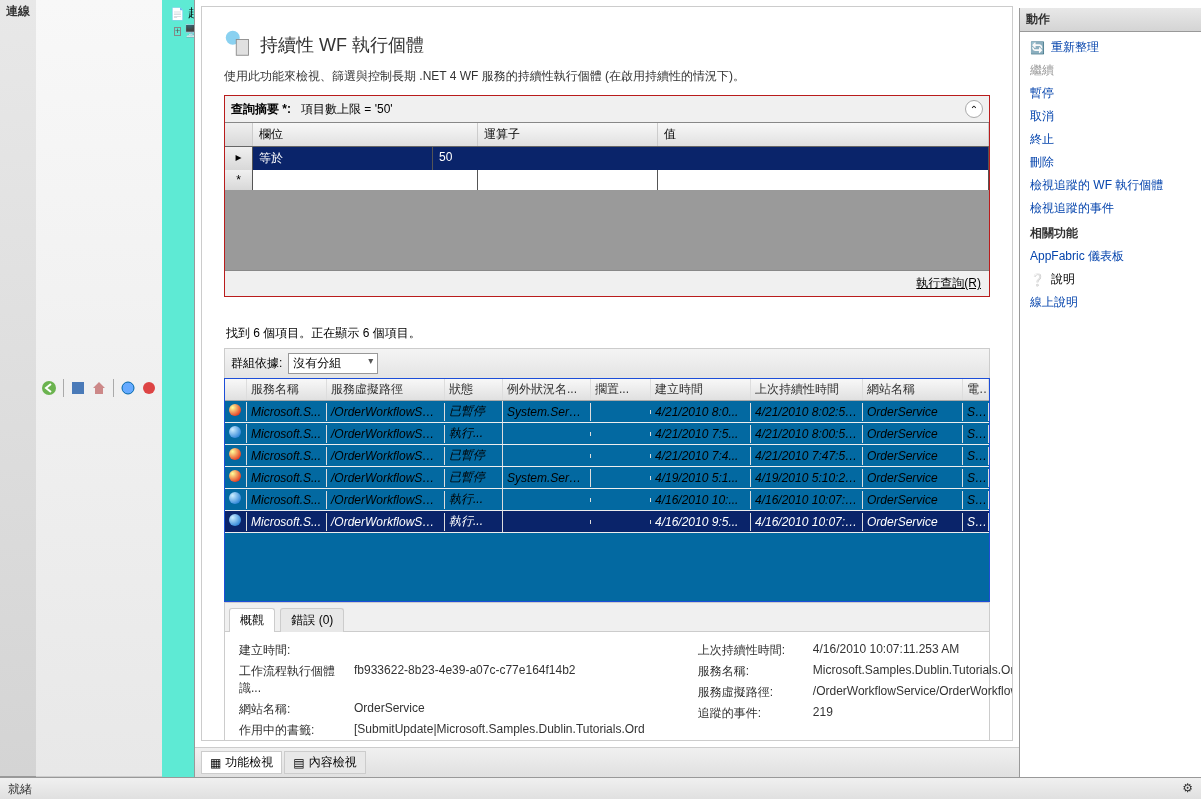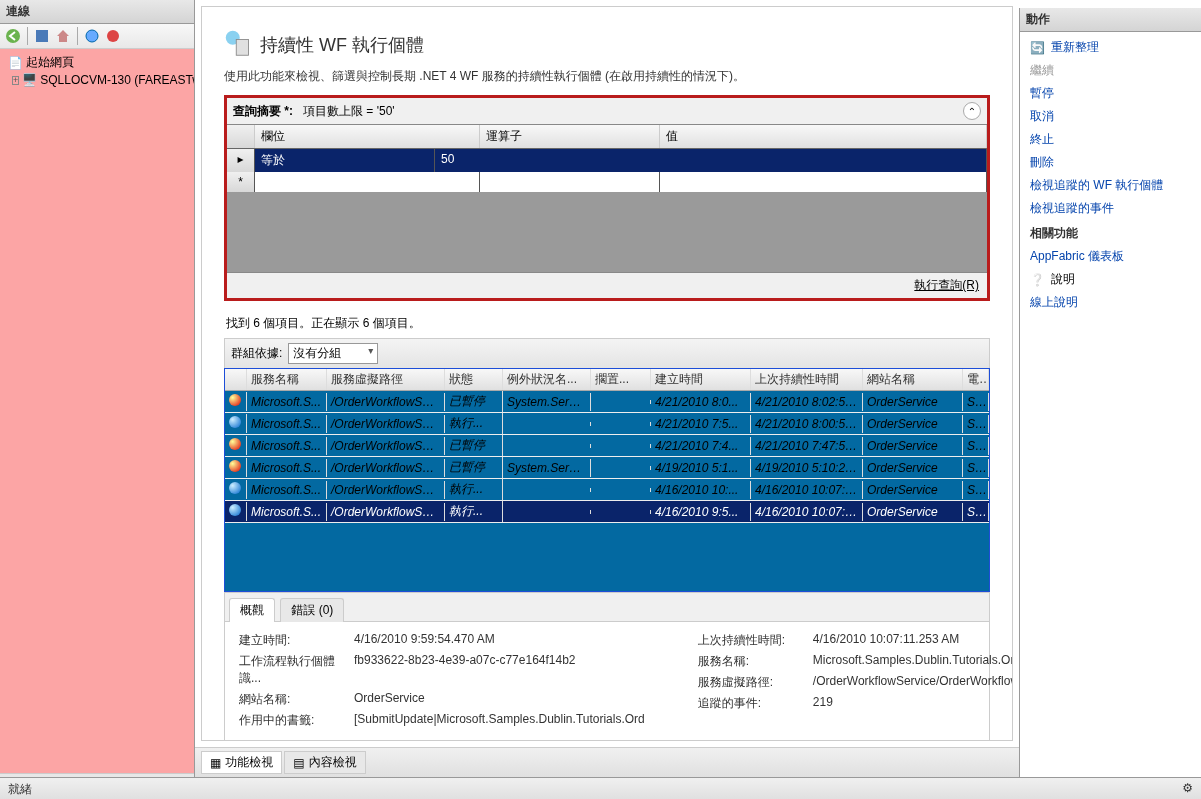--- a/index.html
+++ b/index.html
@@ -1,32 +1,32 @@
 <!DOCTYPE html>
 <html><head>
 <meta charset="utf-8">
 <style>
 * { box-sizing: border-box; margin: 0; padding: 0; }
 body { font-family: "Microsoft JhengHei", "Tahoma", sans-serif; font-size: 12px; background: #fff; color: #000; overflow: hidden; width: 1201px; height: 799px; display: flex; flex-direction: column; }
 .main-area { flex: 1; display: flex; overflow: hidden; }
-.conn-panel { width: 195px; border-right: 1px solid #999; display: flex; flex-direction: column; background: #fca5a5; }
+.conn-panel { width: 195px; border-right: 1px solid #999; display: flex; flex-direction: row; background: #5eead4; }
 .panel-header { background: linear-gradient(#e8e8e8, #d4d4d4); border-bottom: 1px solid #999; padding: 3px 6px; font-weight: bold; color: #333; }
 .toolbar { background: linear-gradient(#f8f8f8, #e8e8e8); padding: 3px 4px; border-bottom: 1px solid #ccc; display: flex; gap: 3px; align-items: center; }
 .tb-btn { width: 18px; height: 18px; display: inline-flex; align-items: center; justify-content: center; cursor: pointer; }
 .sep { width: 1px; height: 18px; background: #aaa; margin: 0 2px; }
 .tree { flex: 1; padding: 4px 2px; overflow: auto; }
 .tree-item { padding: 1px 2px 1px 6px; white-space: nowrap; display: flex; align-items: center; gap: 3px; }
 .tree-item.child { padding-left: 10px; }
 .exp { width: 9px; height: 9px; border: 1px solid #888; display: inline-flex; align-items: center; justify-content: center; font-size: 9px; line-height: 1; color: #555; cursor: pointer; }
 .center-panel { flex: 1; display: flex; flex-direction: column; background: #fff; overflow: hidden; }
 .center-inner { flex: 1; margin: 6px; border: 1px solid #ccc; padding: 22px; overflow: auto; display: flex; flex-direction: column; }
 .page-title-row { display: flex; align-items: center; gap: 8px; margin-bottom: 8px; }
 .page-title { font-size: 18px; color: #333; }
 .desc { font-size: 12px; color: #333; margin-bottom: 10px; }
-.query-box { border: 3px solid #b91c1c; background: #6d28d9; padding: 0; margin-bottom: 8px; }
+.query-box { border: 1px solid #b91c1c; background: #6d28d9; padding: 0; margin-bottom: 22px; }
 .query-head { background: #f0f0f0; padding: 4px 6px; border-bottom: 1px solid #888; display: flex; justify-content: space-between; align-items: center; }
 .query-grid { background: #9a9a9a; }
 .qg-header { display: flex; background: linear-gradient(#f8f8f8,#e0e0e0); border-bottom: 1px solid #666; }
 .qg-header div { padding: 3px 6px; border-right: 1px solid #ccc; font-size: 12px; }
 .qg-row { display: flex; }
 .qg-row.sel { background: #0a246a; color: #fff; }
 .qg-row div { padding: 3px 6px; border-right: 1px solid #555; }
 .qg-col1 { width: 28px; background:linear-gradient(#f0f0f0,#d8d8d8); color:#000; text-align:center; border-right:1px solid #888;}
 .qg-row.sel .qg-col1 { color:#000;}
 .qg-col2 { width: 225px; }
@@ -267,21 +267,20 @@
 
       <div class="details-box">
         <div class="tab-strip">
           <span class="tab">概觀</span>
           <span class="tab inactive">錯誤 (0)</span>
         </div>
         <div class="details-body">
           <div class="dcol">
             <div class="drow">
                 <span class="dlabel">建立時間:</span>
-                <span class="dval">4/16/2010 9:59:54.470 AM</span>
               </div>
             <div class="drow">
                 <span class="dlabel">工作流程執行個體識...</span>
                 <span class="dval">fb933622-8b23-4e39-a07c-c77e164f14b2</span>
               </div>
             <div class="drow">
                 <span class="dlabel">網站名稱:</span>
                 <span class="dval">OrderService</span>
               </div>
             <div class="drow">

